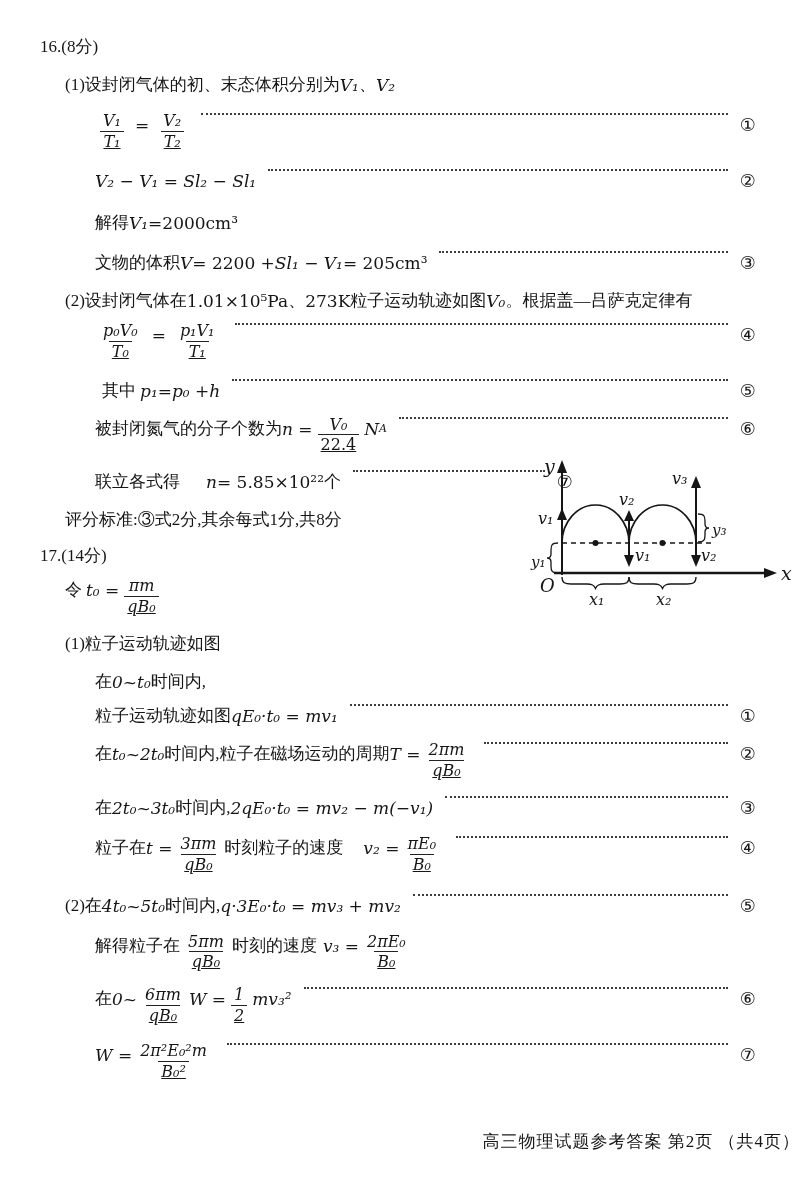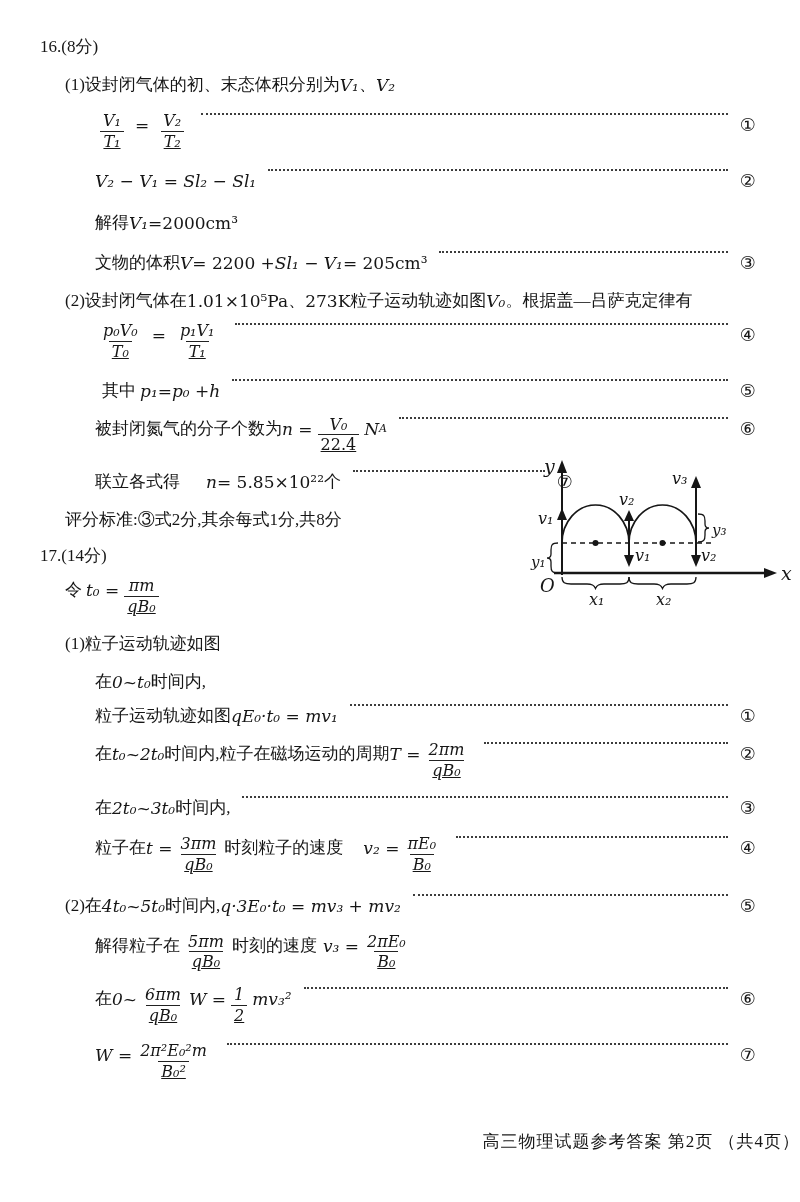--- a/index.html
+++ b/index.html
@@ -178,20 +178,21 @@
       <span class="fd m">qB₀</span>
     </span>
     <span class="dots"></span>
     <span class="tag">②</span>
   </div>
 
   <div class="row in2" style="margin-bottom:14px">
     <span class="cn">在</span>
       <span class="m">2t₀~3t₀</span>
       <span class="cn">时间内,</span>
+      <span class="m">2qE₀·t₀ = mv₂ − m(−v₁)</span>
     <span class="dots"></span>
     <span class="tag">③</span>
   </div>
 
   <div class="row in2" style="margin-bottom:18px">
     <span class="cn">粒子在</span>
       <span class="m">t = </span>
     <span class="frac">
       <span class="fn m">3πm</span>
       <span class="fd m">qB₀</span>

